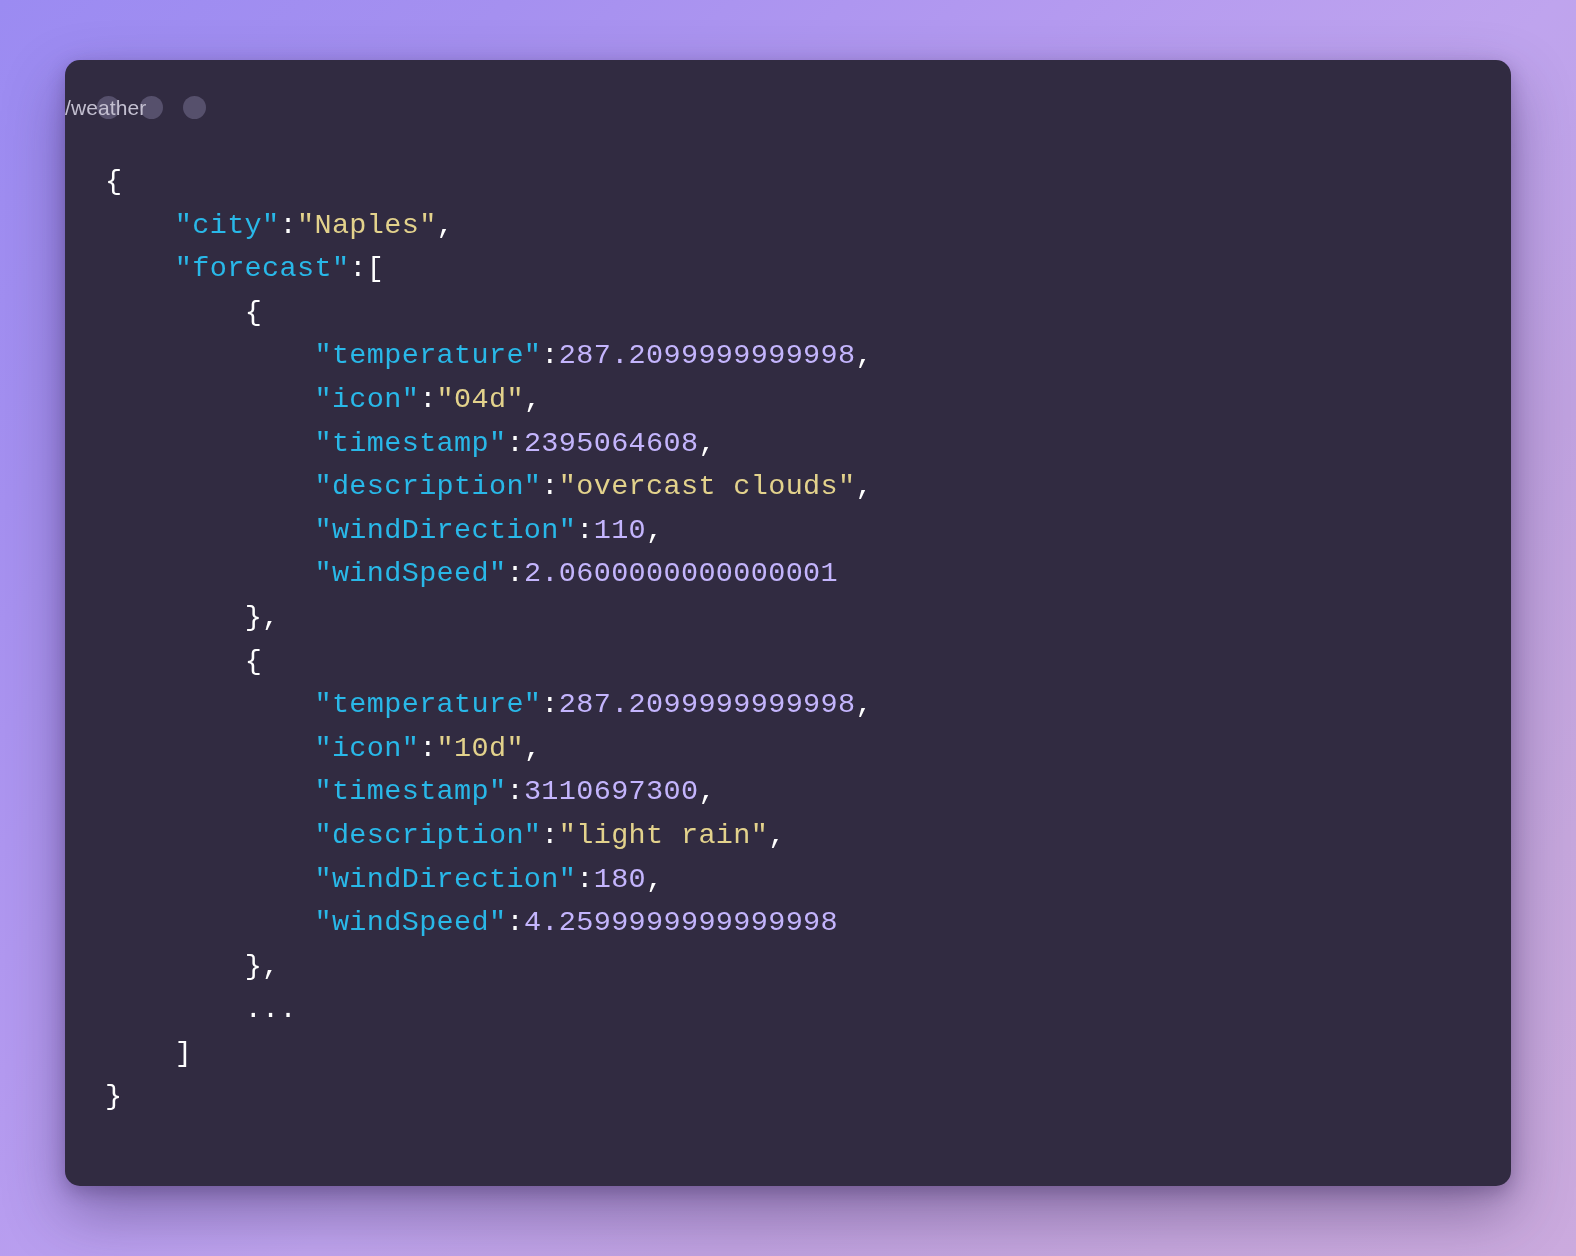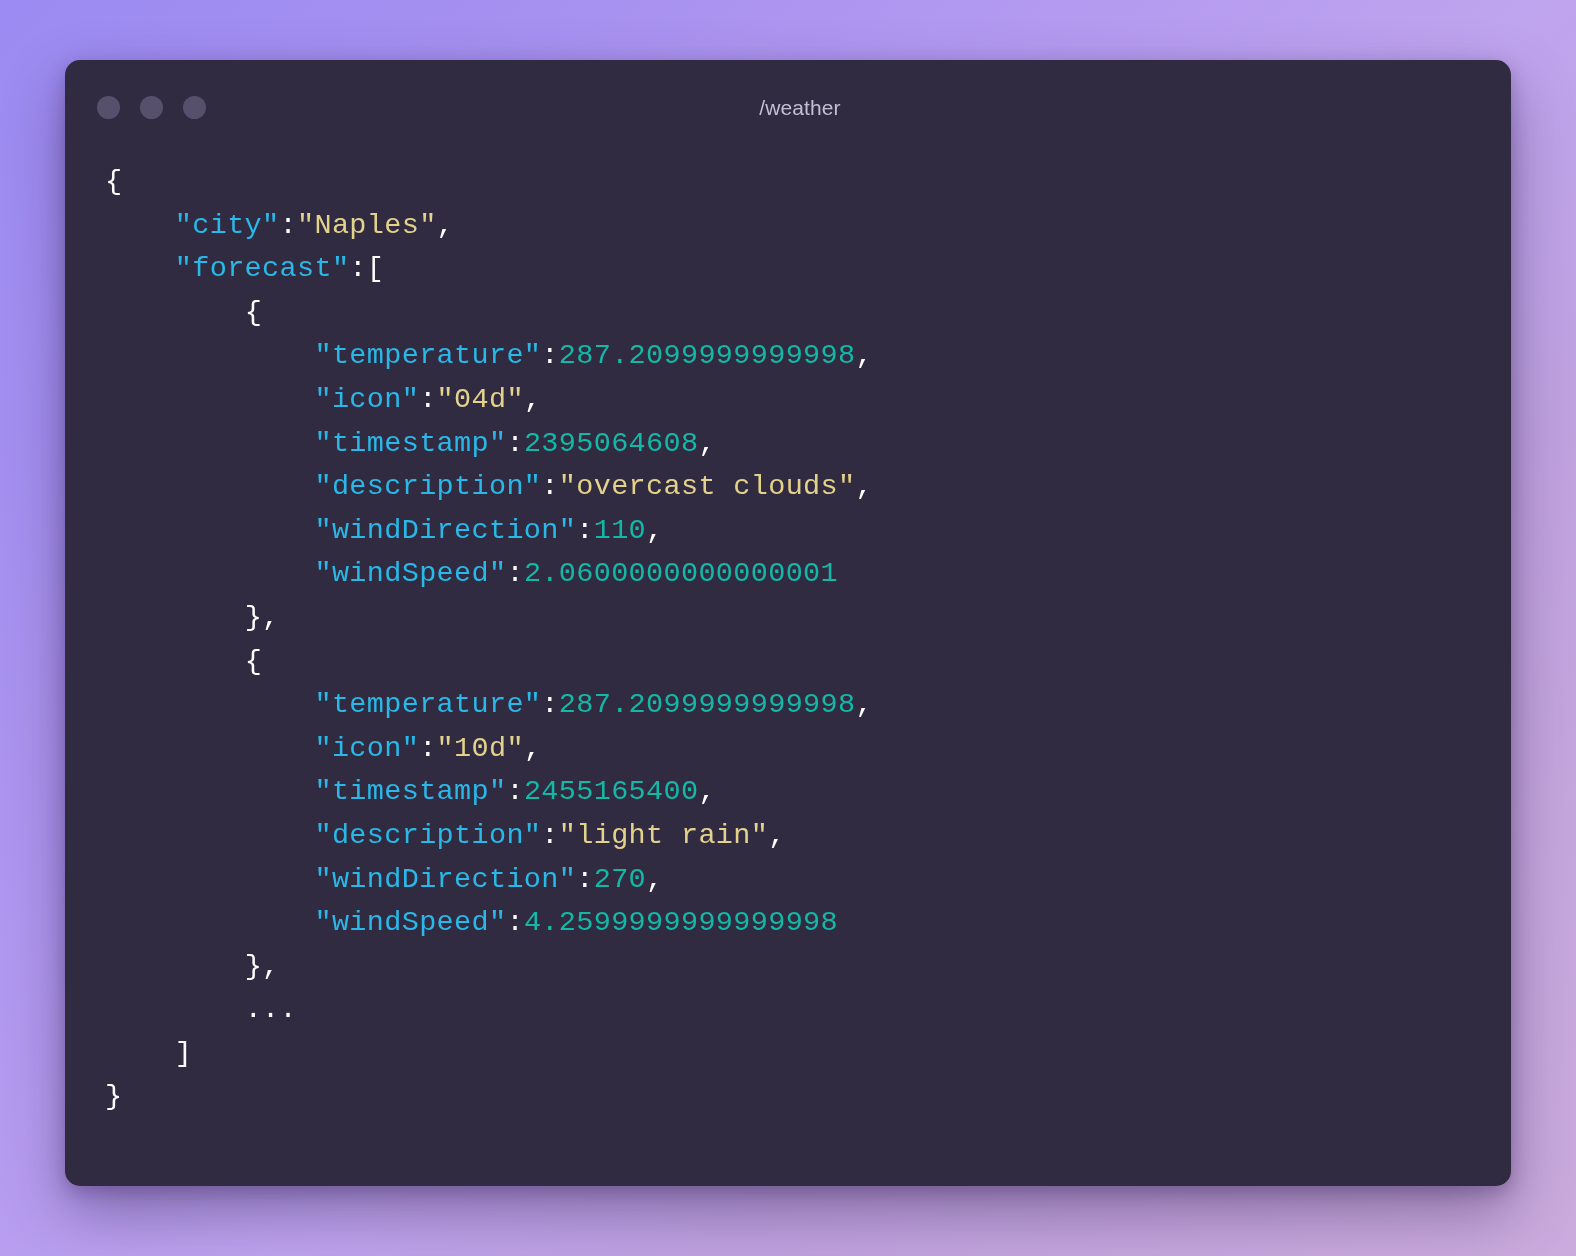--- a/index.html
+++ b/index.html
@@ -59,45 +59,43 @@
     height: 23px;
     border-radius: 50%;
     background: #56506c;
   }
 
   .window-title {
     position: absolute;
     left: 0;
     right: 0;
     top: 36px;
-    text-align: center;
     color: #c3bfd0;
     font-size: 21px;
     font-family: "Liberation Sans", sans-serif;
     letter-spacing: 0.1px;
-    padding-left: 24px;
   }
 
   .code {
     padding: 0 0 0 40px;
     margin: 0;
     font-family: "Liberation Mono", "DejaVu Sans Mono", monospace;
     font-size: 28.5px;
     line-height: 43.6px;
     color: #ffffff;
     white-space: pre;
     letter-spacing: 0.35px;
   }
 
   .line { display: block; height: 43.6px; }
 
   .tok-punc  { color: #ffffff; }
   .tok-key   { color: #29b8e8; }
   .tok-str   { color: #e3d28c; }
-  .tok-num   { color: #14b8a6; }
+  .tok-num   { color: #c4b5fd; }
   .tok-dots  { color: #ffffff; }
 </style>
 </head>
 <body>
 
 <div class="desktop">
 
   <div class="window">
 
     <div class="titlebar">
@@ -116,23 +114,23 @@
 </span><span class="line"><span>            </span><span class="tok-key">"temperature"</span><span class="tok-punc">:</span><span class="tok-num">287.2099999999998</span><span class="tok-punc">,</span>
 </span><span class="line"><span>            </span><span class="tok-key">"icon"</span><span class="tok-punc">:</span><span class="tok-str">"04d"</span><span class="tok-punc">,</span>
 </span><span class="line"><span>            </span><span class="tok-key">"timestamp"</span><span class="tok-punc">:</span><span class="tok-num">2395064608</span><span class="tok-punc">,</span>
 </span><span class="line"><span>            </span><span class="tok-key">"description"</span><span class="tok-punc">:</span><span class="tok-str">"overcast clouds"</span><span class="tok-punc">,</span>
 </span><span class="line"><span>            </span><span class="tok-key">"windDirection"</span><span class="tok-punc">:</span><span class="tok-num">110</span><span class="tok-punc">,</span>
 </span><span class="line"><span>            </span><span class="tok-key">"windSpeed"</span><span class="tok-punc">:</span><span class="tok-num">2.0600000000000001</span>
 </span><span class="line"><span>        </span><span class="tok-punc">},</span>
 </span><span class="line"><span>        </span><span class="tok-punc">{</span>
 </span><span class="line"><span>            </span><span class="tok-key">"temperature"</span><span class="tok-punc">:</span><span class="tok-num">287.2099999999998</span><span class="tok-punc">,</span>
 </span><span class="line"><span>            </span><span class="tok-key">"icon"</span><span class="tok-punc">:</span><span class="tok-str">"10d"</span><span class="tok-punc">,</span>
-</span><span class="line"><span>            </span><span class="tok-key">"timestamp"</span><span class="tok-punc">:</span><span class="tok-num">2455165400</span><span class="tok-punc">,</span>
+</span><span class="line"><span>            </span><span class="tok-key">"timestamp"</span><span class="tok-punc">:</span><span class="tok-num">3110697300</span><span class="tok-punc">,</span>
 </span><span class="line"><span>            </span><span class="tok-key">"description"</span><span class="tok-punc">:</span><span class="tok-str">"light rain"</span><span class="tok-punc">,</span>
-</span><span class="line"><span>            </span><span class="tok-key">"windDirection"</span><span class="tok-punc">:</span><span class="tok-num">270</span><span class="tok-punc">,</span>
+</span><span class="line"><span>            </span><span class="tok-key">"windDirection"</span><span class="tok-punc">:</span><span class="tok-num">180</span><span class="tok-punc">,</span>
 </span><span class="line"><span>            </span><span class="tok-key">"windSpeed"</span><span class="tok-punc">:</span><span class="tok-num">4.2599999999999998</span>
 </span><span class="line"><span>        </span><span class="tok-punc">},</span>
 </span><span class="line"><span>        </span><span class="tok-dots">...</span>
 </span><span class="line"><span>    </span><span class="tok-punc">]</span>
 </span><span class="line"><span></span><span class="tok-punc">}</span>
 </span></pre>
 
   </div>
 </div>
 

